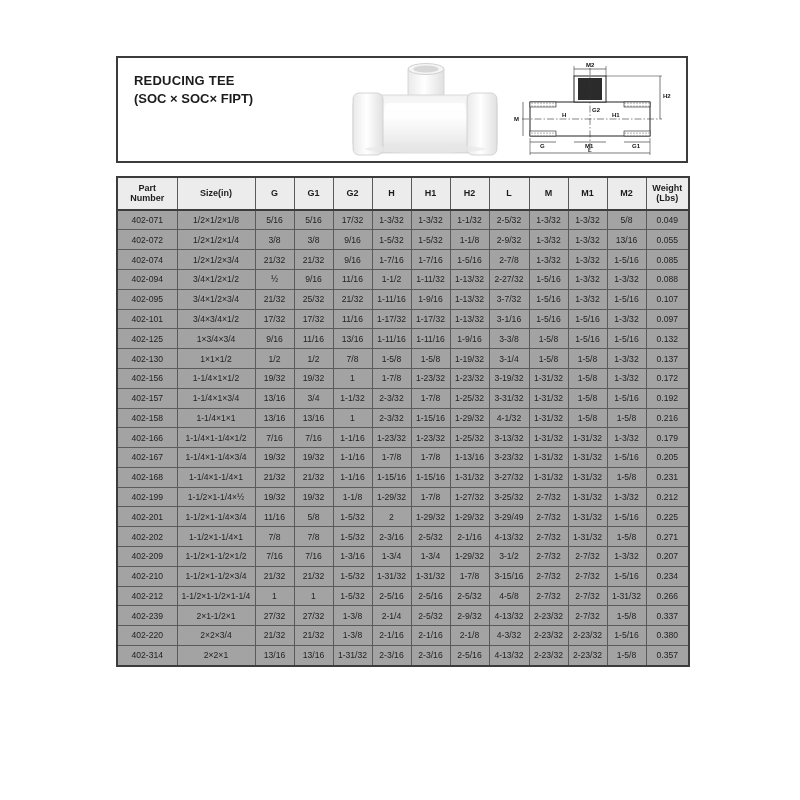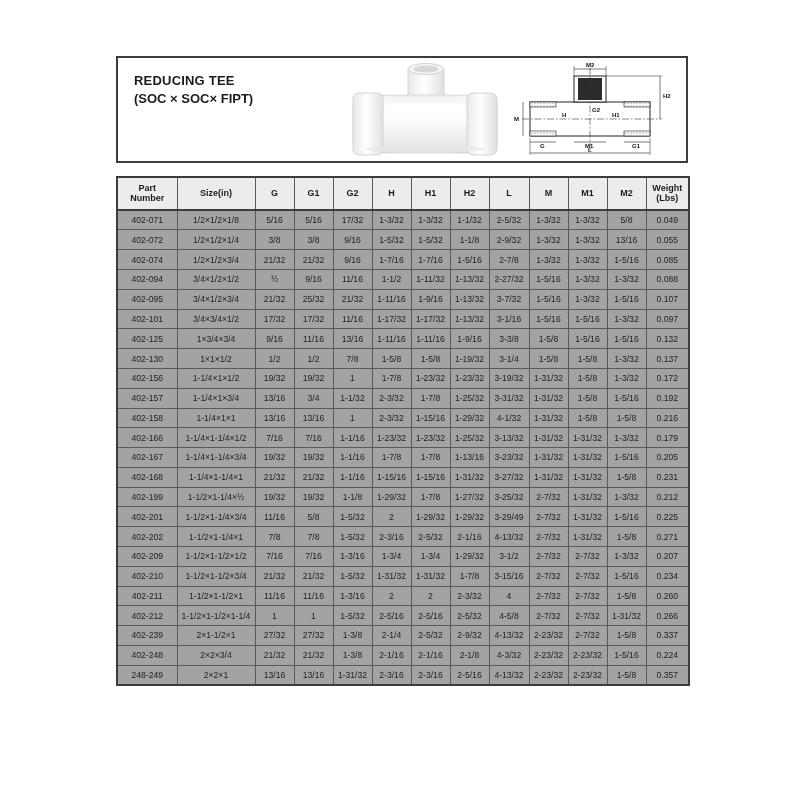--- a/index.html
+++ b/index.html
@@ -441,35 +441,20 @@
             <td>1-31/32</td>
             <td>1-31/32</td>
             <td>1-7/8</td>
             <td>3-15/16</td>
             <td>2-7/32</td>
             <td>2-7/32</td>
             <td>1-5/16</td>
             <td>0.234</td>
           </tr>
           <tr>
-            <td>402-211</td>
-            <td>1-1/2×1-1/2×1</td>
-            <td>11/16</td>
-            <td>11/16</td>
-            <td>1-3/16</td>
-            <td>2</td>
-            <td>2</td>
-            <td>2-3/32</td>
-            <td>4</td>
-            <td>2-7/32</td>
-            <td>2-7/32</td>
-            <td>1-5/8</td>
-            <td>0.260</td>
-          </tr>
-          <tr>
             <td>402-212</td>
             <td>1-1/2×1-1/2×1-1/4</td>
             <td>1</td>
             <td>1</td>
             <td>1-5/32</td>
             <td>2-5/16</td>
             <td>2-5/16</td>
             <td>2-5/32</td>
             <td>4-5/8</td>
             <td>2-7/32</td>
@@ -486,36 +471,36 @@
             <td>2-1/4</td>
             <td>2-5/32</td>
             <td>2-9/32</td>
             <td>4-13/32</td>
             <td>2-23/32</td>
             <td>2-7/32</td>
             <td>1-5/8</td>
             <td>0.337</td>
           </tr>
           <tr>
-            <td>402-248</td>
+            <td>402-220</td>
             <td>2×2×3/4</td>
             <td>21/32</td>
             <td>21/32</td>
             <td>1-3/8</td>
             <td>2-1/16</td>
             <td>2-1/16</td>
             <td>2-1/8</td>
             <td>4-3/32</td>
             <td>2-23/32</td>
             <td>2-23/32</td>
             <td>1-5/16</td>
-            <td>0.224</td>
-          </tr>
-          <tr>
-            <td>248-249</td>
+            <td>0.380</td>
+          </tr>
+          <tr>
+            <td>402-314</td>
             <td>2×2×1</td>
             <td>13/16</td>
             <td>13/16</td>
             <td>1-31/32</td>
             <td>2-3/16</td>
             <td>2-3/16</td>
             <td>2-5/16</td>
             <td>4-13/32</td>
             <td>2-23/32</td>
             <td>2-23/32</td>

